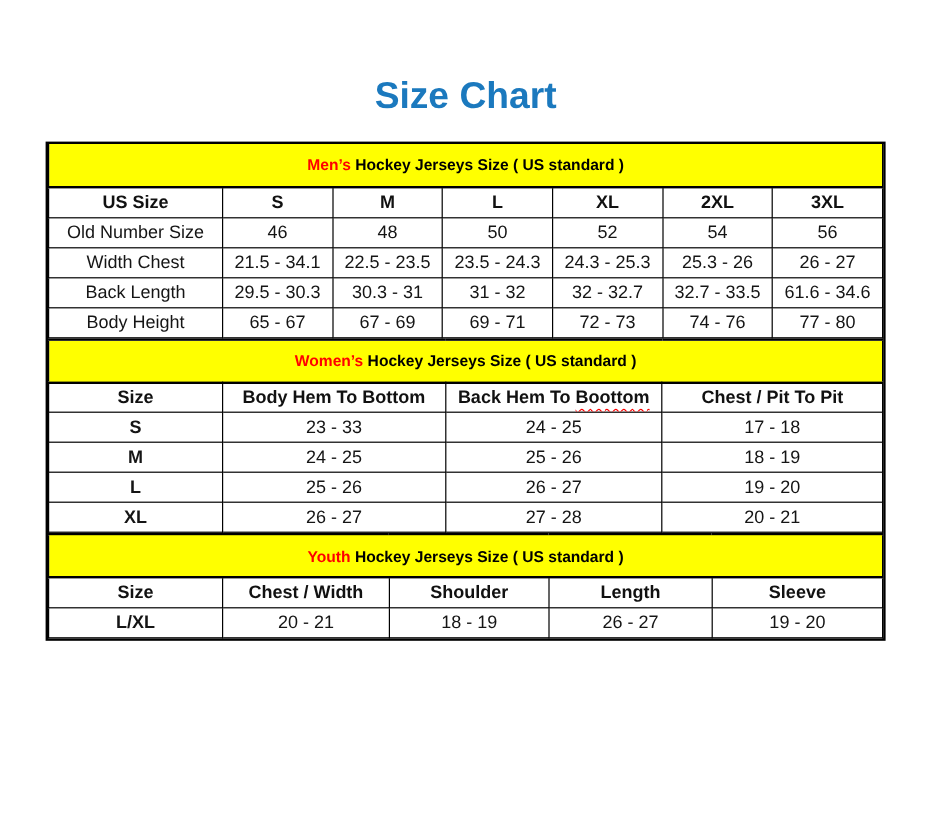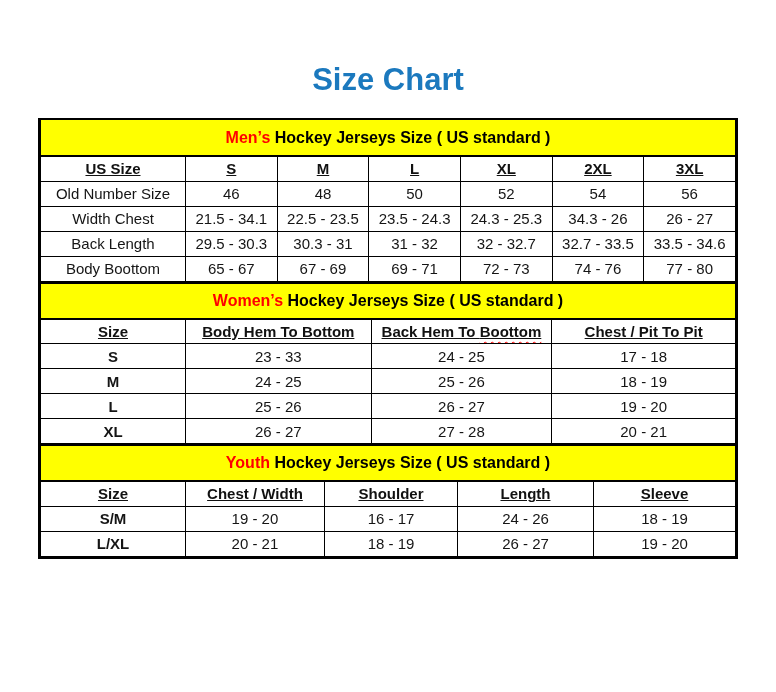--- a/index.html
+++ b/index.html
@@ -42,27 +42,27 @@
     color: #151515;
     padding: 3px 2px;
     overflow: hidden;
     white-space: nowrap;
   }
   tr.band td {
     background: var(--band-bg);
     border-top: 2px solid var(--border-color);
     border-bottom: 2px solid var(--border-color);
     font-weight: bold;
-    font-size: 16px;
+    font-size: 13px;
     height: 36px;
     color: #000;
   }
   table.sec:first-child tr.band td { border-top: 0; }
   tr.band .hl { color: var(--accent-red); }
-  tr.head th { font-weight: bold; height: 25px; color: #111; text-decoration: underline; }
+  tr.head th { font-weight: bold; height: 25px; color: #111; }
   tr.row td { height: 25px; font-weight: normal; }
   tr.row td.strong { font-weight: bold; }
   .misspelled {
     text-decoration: underline;
     text-decoration-style: wavy;
     text-decoration-color: var(--accent-red);
     text-decoration-thickness: 1px;
     text-underline-offset: 4px;
   }
 </style>
@@ -105,34 +105,34 @@
         <td>52</td>
         <td>54</td>
         <td>56</td>
       </tr>
       <tr class="row">
         <td>Width Chest</td>
         <td>21.5 - 34.1</td>
         <td>22.5 - 23.5</td>
         <td>23.5 - 24.3</td>
         <td>24.3 - 25.3</td>
-        <td>34.3 - 26</td>
+        <td>25.3 - 26</td>
         <td>26 - 27</td>
       </tr>
       <tr class="row">
         <td>Back Length</td>
         <td>29.5 - 30.3</td>
         <td>30.3 - 31</td>
         <td>31 - 32</td>
         <td>32 - 32.7</td>
         <td>32.7 - 33.5</td>
-        <td>33.5 - 34.6</td>
-      </tr>
-      <tr class="row">
-        <td>Body Boottom</td>
+        <td>61.6 - 34.6</td>
+      </tr>
+      <tr class="row">
+        <td>Body Height</td>
         <td>65 - 67</td>
         <td>67 - 69</td>
         <td>69 - 71</td>
         <td>72 - 73</td>
         <td>74 - 76</td>
         <td>77 - 80</td>
       </tr>
     </tbody>
       </table>
 
@@ -193,27 +193,20 @@
         <td colspan="5"><span class="hl">Youth</span><span> Hockey Jerseys Size ( US standard )</span></td>
       </tr>
       <tr class="head">
         <th>Size</th>
         <th>Chest / Width</th>
         <th>Shoulder</th>
         <th>Length</th>
         <th>Sleeve</th>
       </tr>
       <tr class="row">
-        <td class="strong">S/M</td>
-        <td>19 - 20</td>
-        <td>16 - 17</td>
-        <td>24 - 26</td>
-        <td>18 - 19</td>
-      </tr>
-      <tr class="row">
         <td class="strong">L/XL</td>
         <td>20 - 21</td>
         <td>18 - 19</td>
         <td>26 - 27</td>
         <td>19 - 20</td>
       </tr>
     </tbody>
       </table>
 
   </div>

